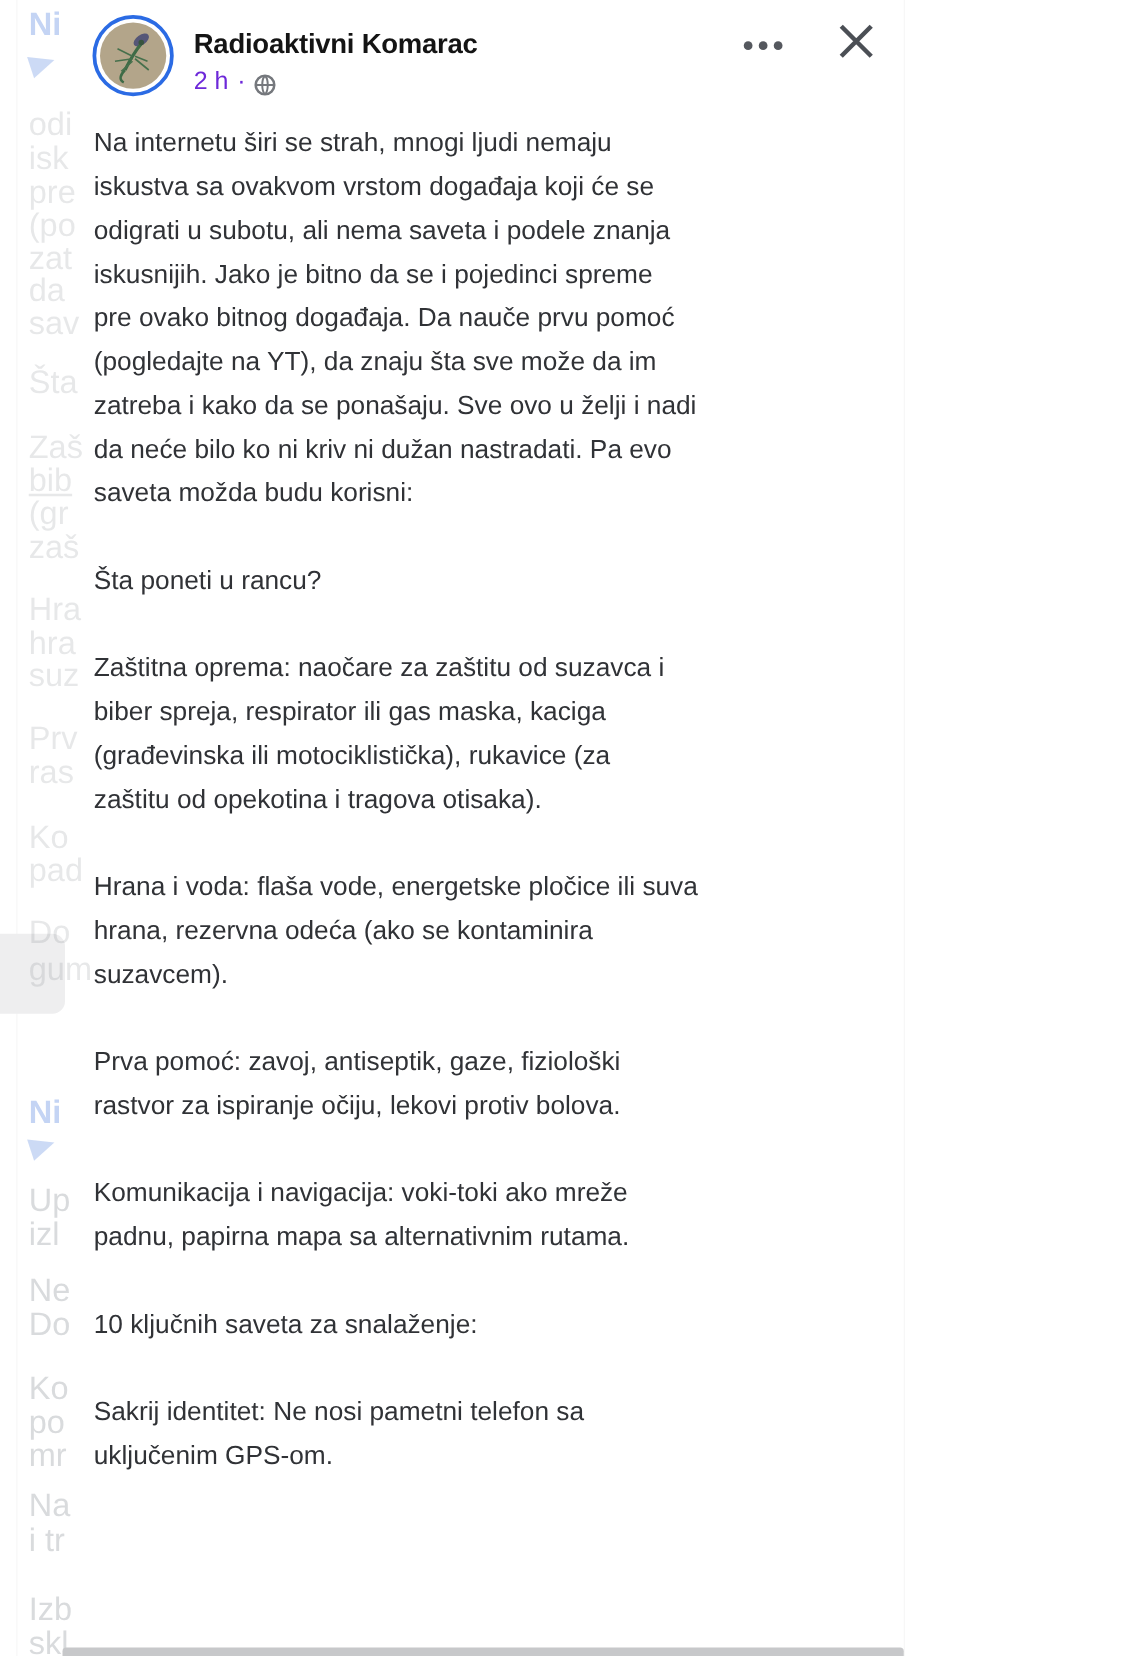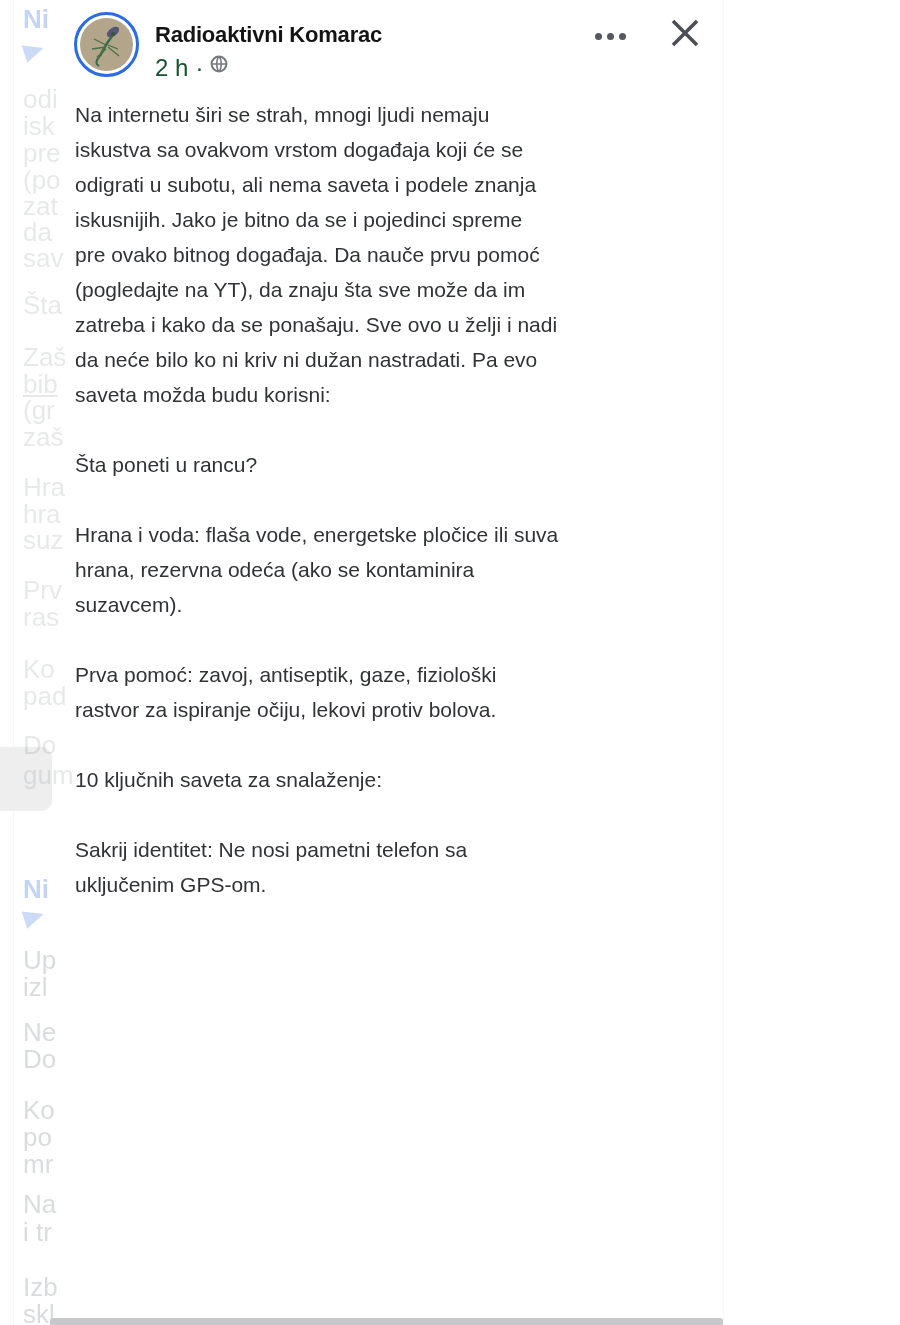--- a/index.html
+++ b/index.html
@@ -17,22 +17,22 @@
   .frag.blue{color:rgba(59,111,217,0.30);font-weight:bold;}
   .frag-arrow{position:absolute;left:24px;width:0;height:0;
     border-left:20px solid rgba(59,111,217,0.26);
     border-top:9px solid transparent;border-bottom:9px solid transparent;
     transform:rotate(-18deg);}
   
   .avatar{position:absolute;left:74px;top:12px;width:59px;height:59px;border-radius:50%;
     border:3.5px solid #2b6be4;background:#fff;display:flex;align-items:center;justify-content:center;cursor:pointer;}
   .avatar-img{width:53px;height:53px;border-radius:50%;background:#b3a58a;overflow:hidden;display:block;}
   .page-name{position:absolute;left:155px;top:22px;font-size:22px;font-weight:bold;color:#141414;letter-spacing:-0.2px;cursor:pointer;}
-  .meta-row{position:absolute;left:155px;top:54px;display:flex;align-items:flex-start;gap:7px;
-    font-size:24px;color:#14532d;}
+  .meta-row{position:absolute;left:155px;top:54px;display:flex;align-items:flex-end;gap:7px;
+    font-size:20px;color:#6d28d9;}
   .globe{display:inline-flex;margin-top:1px;}
   .more-btn{position:absolute;left:588px;top:23px;width:44px;height:26px;border:none;background:transparent;
     display:flex;align-items:center;justify-content:center;gap:5px;cursor:pointer;padding:0;}
   .more-btn i{width:7px;height:7px;border-radius:50%;background:#55585e;display:block;}
   .close-btn{position:absolute;left:665px;top:14px;width:40px;height:38px;border:none;background:transparent;
     display:flex;align-items:center;justify-content:center;cursor:pointer;padding:0;}
   
   .post-body{position:absolute;left:75px;top:97px;width:680px;}
   .para{margin:0 0 35px 0;font-size:21px;line-height:35px;color:#303236;white-space:pre-wrap;letter-spacing:0;}
   .bottom-bar{position:absolute;left:50px;top:1318px;width:673px;height:7px;background:#c7c8ca;border-radius:3px 3px 0 0;}
@@ -127,24 +127,30 @@
       <p class="para">Na internetu širi se strah, mnogi ljudi nemaju
 iskustva sa ovakvom vrstom događaja koji će se
 odigrati u subotu, ali nema saveta i podele znanja
 iskusnijih. Jako je bitno da se i pojedinci spreme
 pre ovako bitnog događaja. Da nauče prvu pomoć
 (pogledajte na YT), da znaju šta sve može da im
 zatreba i kako da se ponašaju. Sve ovo u želji i nadi
 da neće bilo ko ni kriv ni dužan nastradati. Pa evo
 saveta možda budu korisni:</p>
       <p class="para">Šta poneti u rancu?</p>
+      <p class="para">Zaštitna oprema: naočare za zaštitu od suzavca i
+biber spreja, respirator ili gas maska, kaciga
+(građevinska ili motociklistička), rukavice (za
+zaštitu od opekotina i tragova otisaka).</p>
       <p class="para">Hrana i voda: flaša vode, energetske pločice ili suva
 hrana, rezervna odeća (ako se kontaminira
 suzavcem).</p>
       <p class="para">Prva pomoć: zavoj, antiseptik, gaze, fiziološki
 rastvor za ispiranje očiju, lekovi protiv bolova.</p>
+      <p class="para">Komunikacija i navigacija: voki-toki ako mreže
+padnu, papirna mapa sa alternativnim rutama.</p>
       <p class="para">10 ključnih saveta za snalaženje:</p>
       <p class="para">Sakrij identitet: Ne nosi pametni telefon sa
 uključenim GPS-om.</p>
     </div>
 
   <div class="bottom-bar"></div>
 </div>
 
 </body></html>

